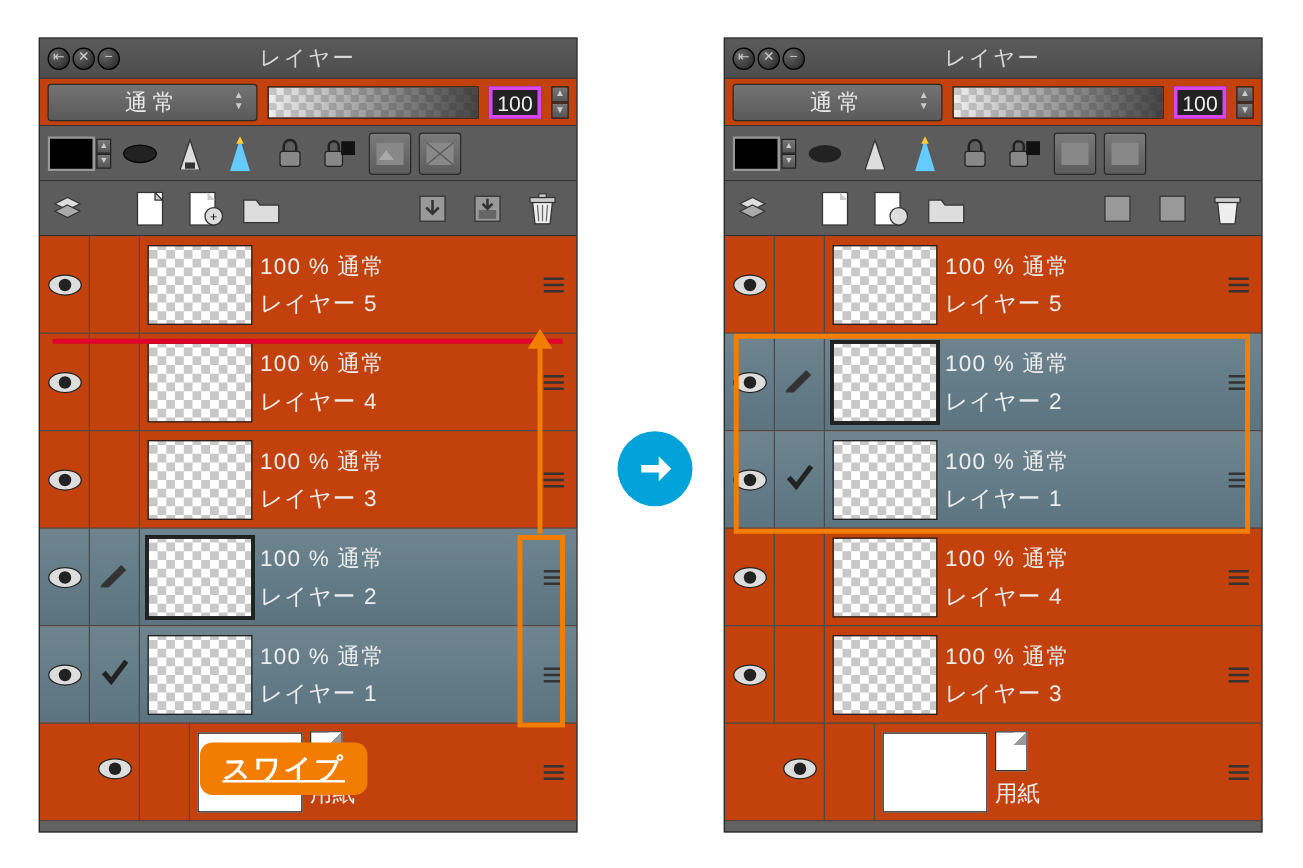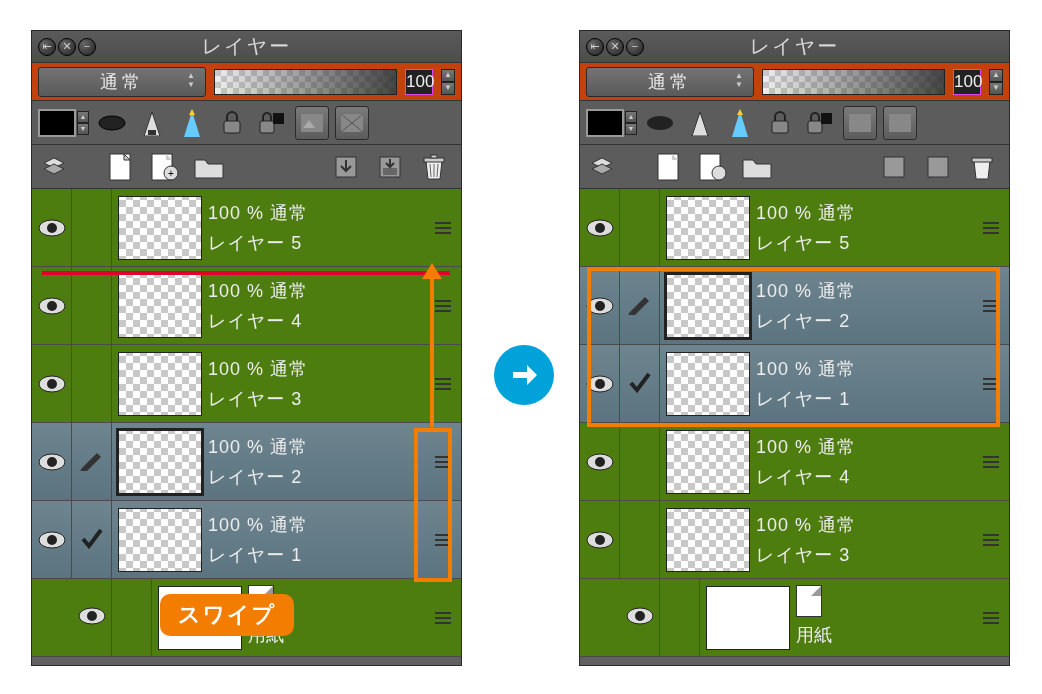--- a/index.html
+++ b/index.html
@@ -33,21 +33,21 @@
     margin-left: 6px;
   }
   .wbtn {
     width: 18px; height: 18px; border-radius: 50%;
     background: radial-gradient(circle at 30% 30%, #666, #222);
     border: 1px solid #000;
     color: #ccc; font-size: 11px; line-height: 15px; text-align: center;
   }
   .title {
     position: absolute; left: 0; right: 0; text-align: center;
-    color: #d8d8d8; font-size: 20px; letter-spacing: 2px;
+    color: #d8d8d8; font-size: 17px; letter-spacing: 2px;
   }
 
   .row1 {
     height: 38px; background: #c2410c;
     display: flex; align-items: center; gap: 8px;
     padding: 0 6px; border-bottom: 1px solid #333;
   }
   .mode-dd {
     flex: 0 0 168px; height: 30px;
     background: linear-gradient(#737373,#5a5a5a);
@@ -63,22 +63,22 @@
   .opacity-bar {
     flex: 1; height: 26px;
     background: linear-gradient(90deg, #ddd 0%, #ddd 2%, transparent 2%),
                 repeating-conic-gradient(#bbb 0% 25%, #e6e6e6 0% 50%) 0/12px 12px;
     background-blend-mode: normal;
     background: linear-gradient(90deg, rgba(40,40,40,0) 0%, rgba(40,40,40,0.85) 100%),
                 repeating-conic-gradient(#c8c8c8 0% 25%, #eee 0% 50%) 0/12px 12px;
     border: 1px solid #222;
   }
   .opacity-val {
-    width: 28px; height: 26px; background: #222; color: #eee;
-    border: 1px solid #d946ef; text-align: right; font-size: 17px;
+    width: 42px; height: 26px; background: #222; color: #eee;
+    border: 3px solid #d946ef; text-align: center; font-size: 17px;
     line-height: 24px;
   }
   .spin {
     width: 14px; height: 26px; display: flex; flex-direction: column;
   }
   .spin div {
     flex: 1; background: linear-gradient(#777,#555);
     border: 1px solid #222; font-size: 8px; color: #ccc;
     text-align: center; line-height: 10px;
   }
@@ -102,21 +102,21 @@
   }
   .tbtn.noframe { background: none; border: none; }
   .colorbox {
     width: 38px; height: 28px; background: #000; border: 2px solid #999;
   }
   .colorbox-wrap { display:flex; align-items:center; }
   .mini-spin { width:12px; display:flex; flex-direction:column; margin-left:1px;}
   .mini-spin div{ width:12px;height:12px;background:linear-gradient(#777,#555);border:1px solid #222;font-size:7px;color:#ccc;text-align:center;line-height:9px;}
 
   .layers {
-    background: #4d7c0f;
+    background: #c2410c;
   }
   .layer {
     height: 78px; display: flex; align-items: stretch;
     border-bottom: 1px solid #4a4a4a;
     position: relative;
   }
   .layer.selected {
     background: linear-gradient(#6e8590,#5b747f);
   }
   .layer .col-eye {
@@ -185,21 +185,21 @@
     border-left:10px solid transparent;
     border-right:10px solid transparent;
     border-bottom:16px solid #f27d00;
   }
   .swipe-badge {
     position: absolute;
     top: 594px; left: 160px;
     background: #f27d00; color: #fff;
     font-size: 22px; font-weight: 600;
     padding: 6px 18px; border-radius: 10px;
-    z-index: 6; letter-spacing: 2px;
+    z-index: 6; letter-spacing: 2px; text-decoration: underline;
   }
   .transition-arrow {
     position: absolute;
     top: 345px; left: 494px;
     width: 60px; height: 60px; border-radius: 50%;
     background: #00a3d9;
     display: flex; align-items: center; justify-content: center;
   }
   .transition-arrow svg { fill: #fff; }
 

